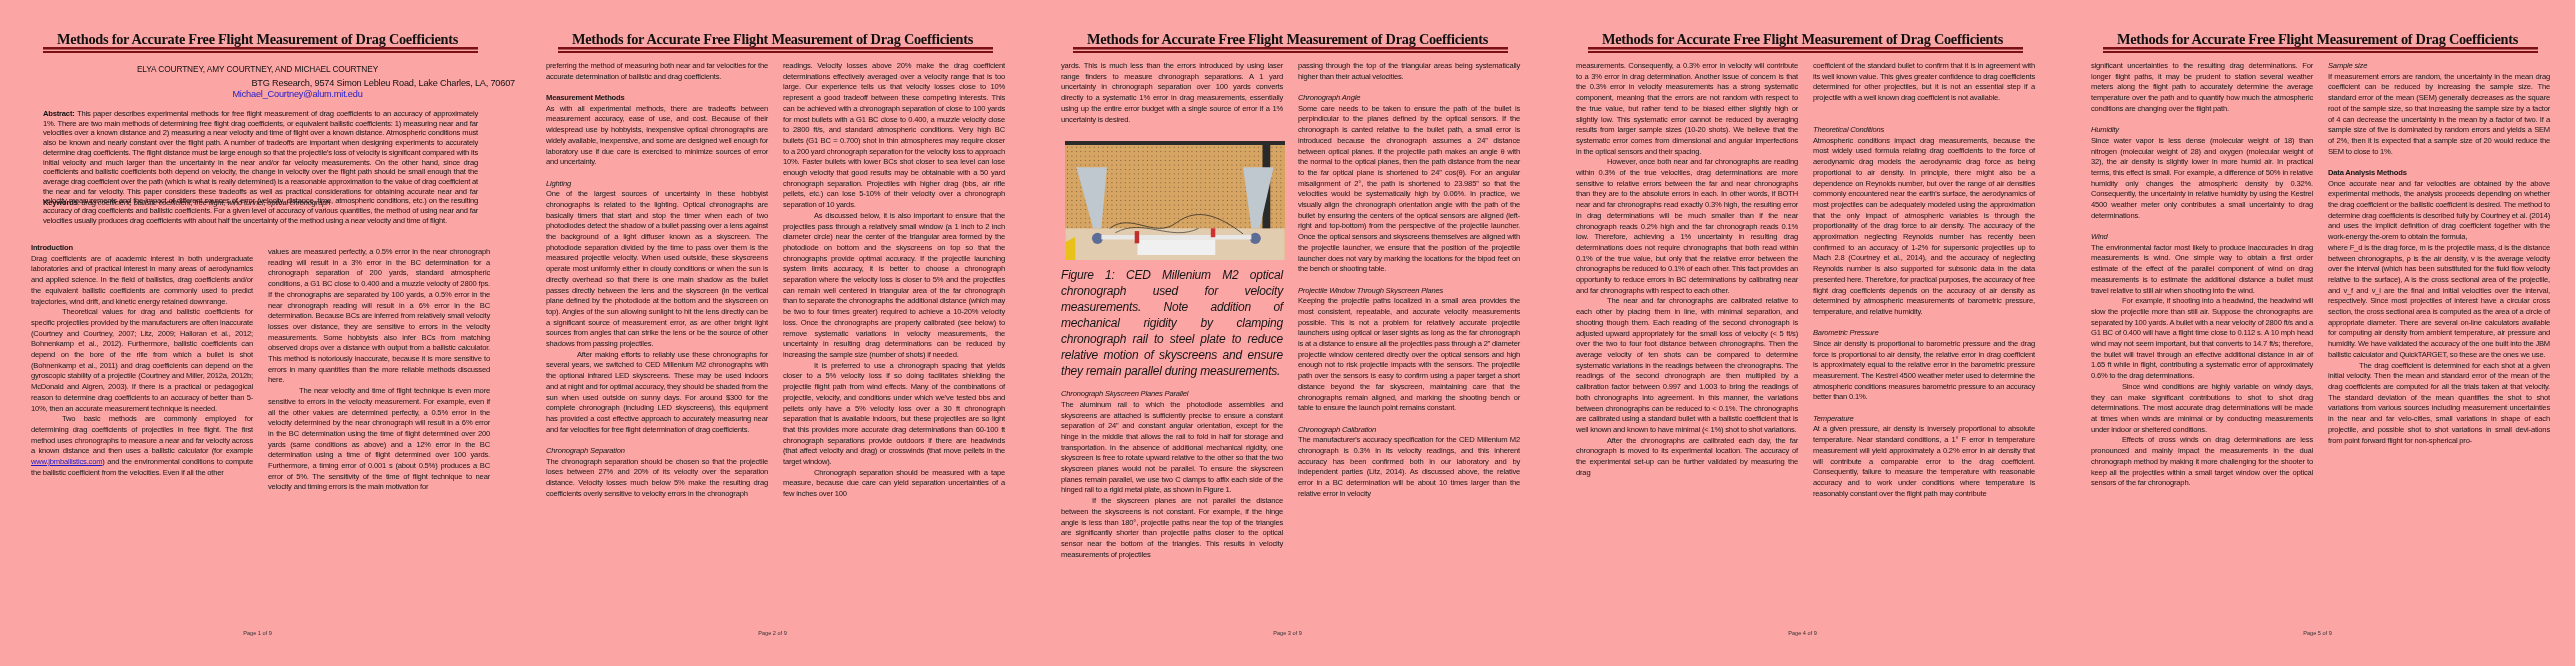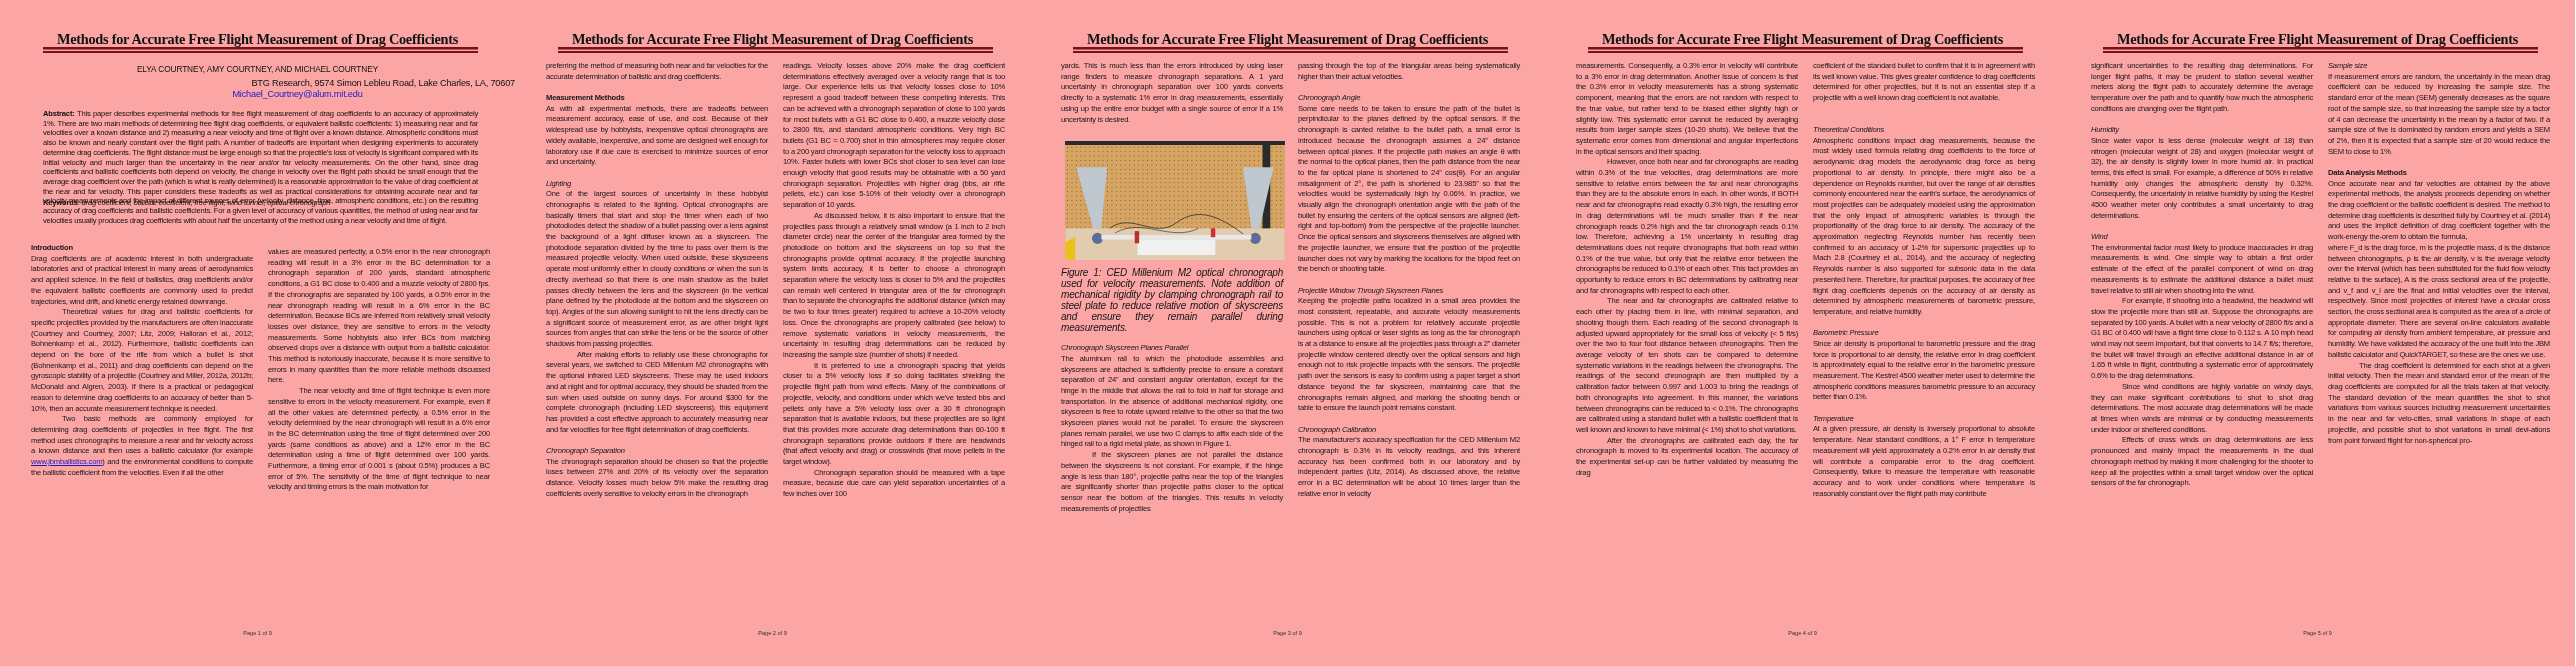--- a/index.html
+++ b/index.html
@@ -13,21 +13,21 @@
   .rule.r3 { top:51px; height:1.7px; }
   .page-footer { position:absolute; top:630px; left:0; width:515px; text-align:center; font-size:5.6px; color:#333; }
   .col { position:absolute; font-size:7.6px; line-height:10.7px; text-align:justify; color:#161616; letter-spacing:-0.2px; }
   .col.left { left:31px; width:222px; }
   .col.right { left:268px; width:222px; }
   .col p { margin:0; }
   .col p.ind { text-indent:31px; }
   .h-bold { font-weight:bold; margin:0; }
   .h-ital { font-style:italic; margin:0; }
   .gap { height:10.6px; }
-  .caption { font-style:italic; font-size:10px; line-height:11px; }
+  .caption { font-style:italic; font-size:12px; line-height:16px; }
   a.link { color:#1a1acc; text-decoration:underline; }
   .authors { position:absolute; top:64px; left:0; width:515px; text-align:center; font-size:8.3px; letter-spacing:-0.1px; }
   .affil { position:absolute; top:78px; left:0; width:515px; text-align:right; font-size:9.2px; letter-spacing:-0.2px; }
   .email { position:absolute; top:89px; left:0; width:515px; text-align:center; font-size:9.2px; color:#1a1acc; letter-spacing:-0.2px;padding-left:40px; }
   .abstract { position:absolute; top:109px; left:43px; width:435px; font-size:7.6px; line-height:9.7px; text-align:justify; letter-spacing:-0.2px; }
   .keywords { position:absolute; top:198px; left:43px; width:465px; font-size:7.6px; letter-spacing:-0.2px; }
   .figure { width:220px; height:119px; margin-left:3.9px; background:#d8a660; position:relative; overflow:hidden; border-top:4.4px solid #2b2b2b; box-sizing:border-box; }
   .formula { font-family:"Liberation Serif", serif; font-style:italic; font-size:9px; color:#333; padding:11px 0 13.3px 9px; }
 </style>
 </head>

